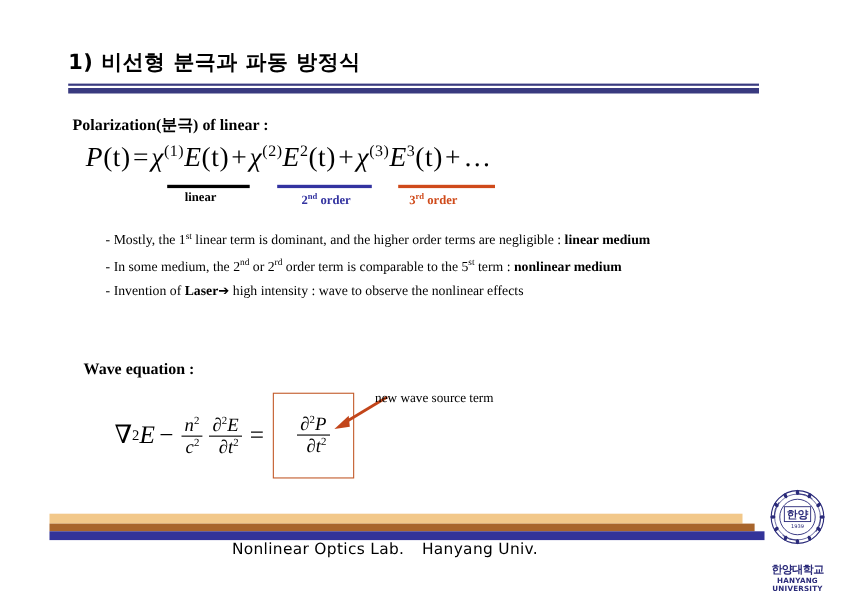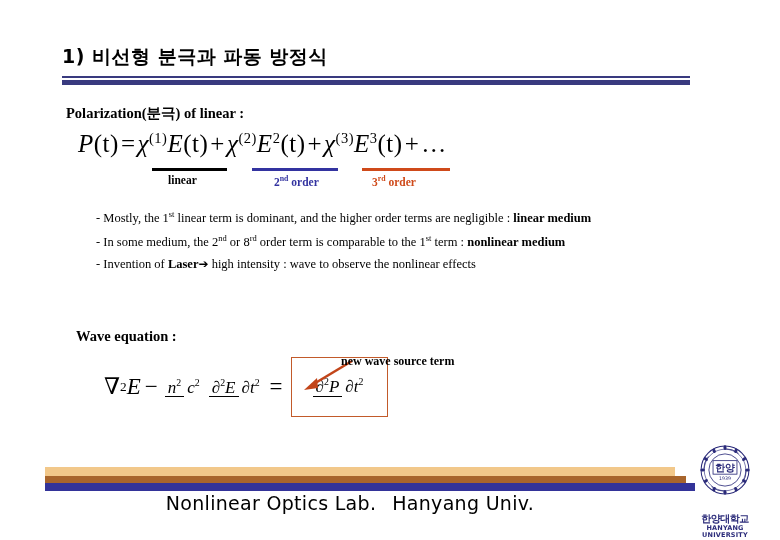--- a/index.html
+++ b/index.html
@@ -129,22 +129,22 @@
     position: absolute;
     left: 104px;
     top: 357px;
     font-size: 23px;
     white-space: nowrap;
     display: flex;
     align-items: center;
   }
   .frac {
     display: inline-flex;
-    flex-direction: row;
-    align-items: flex-start;
+    flex-direction: column;
+    align-items: flex-end;
     vertical-align: middle;
     margin: 0 3px;
     font-size: 0.74em;
     line-height: 1.12;
   }
   .frac .num, .frac .den {
     padding: 0 3px;
     white-space: nowrap;
   }
   .frac .num { border-bottom: 1.4px solid #000; }
@@ -167,21 +167,21 @@
     left: 300px;
     top: 358px;
     width: 56px;
     height: 34px;
   }
   #source-note {
     position: absolute;
     left: 341px;
     top: 354px;
     font-size: 12px;
-    font-weight: bold;
+    font-weight: normal;
     color: #000000;
     white-space: nowrap;
     font-family: "Liberation Serif", "DejaVu Serif", serif;
   }
 
   
   #footer-bar-tan {
     position: absolute;
     left: 45px;
     top: 467px;
@@ -207,21 +207,21 @@
   }
 
   
   #footer-text {
     position: absolute;
     left: 0;
     top: 492px;
     width: 700px;
     text-align: center;
     font-family: "DejaVu Sans", "Liberation Sans", sans-serif;
-    font-size: 19px;
+    font-size: 14px;
     color: #000000;
     white-space: nowrap;
     letter-spacing: 0.3px;
   }
   #footer-text .gap { display: inline-block; width: 16px; }
 
   
   #university-logo {
     position: absolute;
     left: 688px;
@@ -271,21 +271,21 @@
 <div class="order-label" id="label-linear"><span>linear</span></div>
 
 <div class="order-bar" id="bar-second"></div>
 <div class="order-label" id="label-second"><span>2</span><sup>nd</sup><span> order</span></div>
 
 <div class="order-bar" id="bar-third"></div>
 <div class="order-label" id="label-third"><span>3</span><sup>rd</sup><span> order</span></div>
 
 <div class="bullet-line" id="bullet-1"><span>- </span><span>Mostly, the 1</span><sup>st</sup><span> linear term is dominant, and the higher order terms are negligible : </span><b>linear medium</b></div>
 
-<div class="bullet-line" id="bullet-2"><span>- </span><span>In some medium, the 2</span><sup>nd</sup><span> or 8</span><sup>rd</sup><span> order term is comparable to the 1</span><sup>st</sup><span> term : </span><b>nonlinear medium</b></div>
+<div class="bullet-line" id="bullet-2"><span>- </span><span>In some medium, the 2</span><sup>nd</sup><span> or 2</span><sup>rd</sup><span> order term is comparable to the 5</span><sup>st</sup><span> term : </span><b>nonlinear medium</b></div>
 
 <div class="bullet-line" id="bullet-3"><span>- </span><span>Invention of </span><b>Laser</b><span class="arrow-glyph">➔</span><span> high intensity : wave to observe the nonlinear effects</span></div>
 
 <div class="section-label" id="wave-equation-heading">Wave equation :</div>
 
 <div class="math" id="wave-equation">
   <span>∇</span>
     <sup class="math-sup">2</sup>
     <span>E</span>
     <span class="opsym">−</span>

